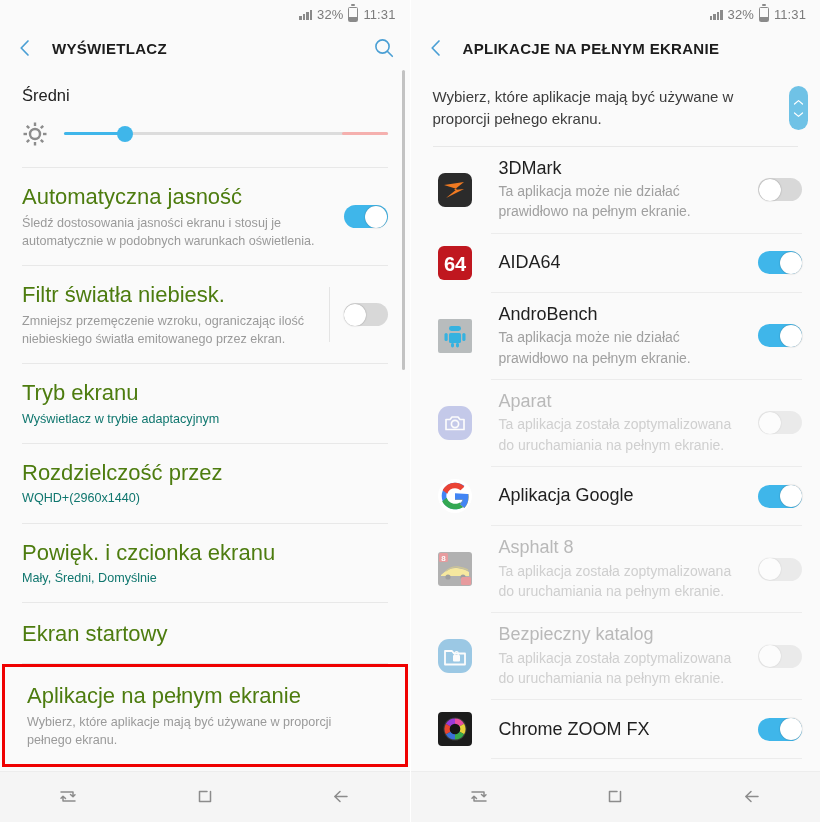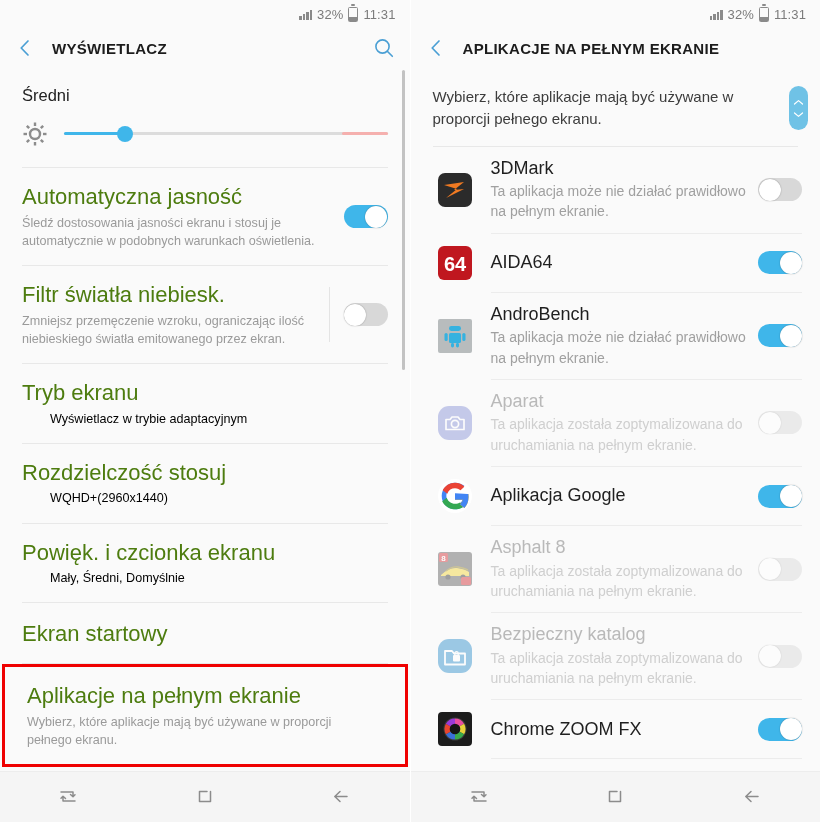--- a/index.html
+++ b/index.html
@@ -98,21 +98,21 @@
   }
 
   .setting-row {
     display: flex; align-items: center;
     padding: 15px 22px 15px 22px;
     min-height: 30px;
   }
   .setting-row .texts { flex: 1 1 auto; padding-right: 12px; }
   .s-title { font-size: 22px; color: #4d7c0f; line-height: 1.25; }
   .s-sub { font-size: 12.6px; color: #9a9a9a; line-height: 1.45; margin-top: 3px; }
-  .s-sub.accent { color: #000000; margin-left: 28px; }
+  .s-sub.accent { color: #0f766e; }
 
   
   .toggle {
     width: 44px; height: 23px; border-radius: 12px; position: relative;
     flex: 0 0 auto; cursor: pointer;
   }
   .toggle .knob {
     position: absolute; top: 0.5px; width: 22px; height: 22px;
     border-radius: 50%; background: #ffffff;
     box-shadow: 0 0 1.2px rgba(0,0,0,0.45);
@@ -148,21 +148,21 @@
   }
   .fastscroll {
     position: absolute; right: 12px; top: 18px;
     width: 19px; height: 44px; border-radius: 10px;
     background: #6fc2e6; cursor: pointer;
     display: flex; flex-direction: column; align-items: center; justify-content: center; gap: 5px;
   }
   .fastscroll svg { display: block; }
 
   .app-row { display: flex; align-items: center; padding: 11px 18px 11px 26px; }
-  .app-icon { width: 36px; height: 36px; flex: 0 0 auto; margin-right: 18px; position: relative; }
+  .app-icon { width: 36px; height: 36px; flex: 0 0 auto; margin-right: 26px; position: relative; }
   .app-texts { flex: 1 1 auto; padding-right: 10px; }
   .app-name { font-size: 18px; color: #1f1f1f; line-height: 1.2; }
   .app-sub { font-size: 14px; color: #a0a0a0; line-height: 1.45; margin-top: 2px; }
   .app-row.dimmed .app-name { color: #b9b9b9; }
   .app-row.dimmed .app-sub { color: #cfcfcf; }
   .app-row.dimmed .app-icon { opacity: 0.42; }
   .app-divider { height: 1px; background: #ececec; margin-left: 80px; margin-right: 18px; }
 
   
   .navbar {
@@ -268,21 +268,21 @@
         <div class="texts">
           <div class="s-title">Tryb ekranu</div>
           <div class="s-sub accent">Wyświetlacz w trybie adaptacyjnym</div>
         </div>
       </div>
 
       <div class="divider"></div>
 
       <div class="setting-row">
         <div class="texts">
-          <div class="s-title">Rozdzielczość stosuj</div>
+          <div class="s-title">Rozdzielczość przez</div>
           <div class="s-sub accent">WQHD+(2960x1440)</div>
         </div>
       </div>
 
       <div class="divider"></div>
 
       <div class="setting-row">
         <div class="texts">
           <div class="s-title">Powięk. i czcionka ekranu</div>
           <div class="s-sub accent">Mały, Średni, Domyślnie</div>

